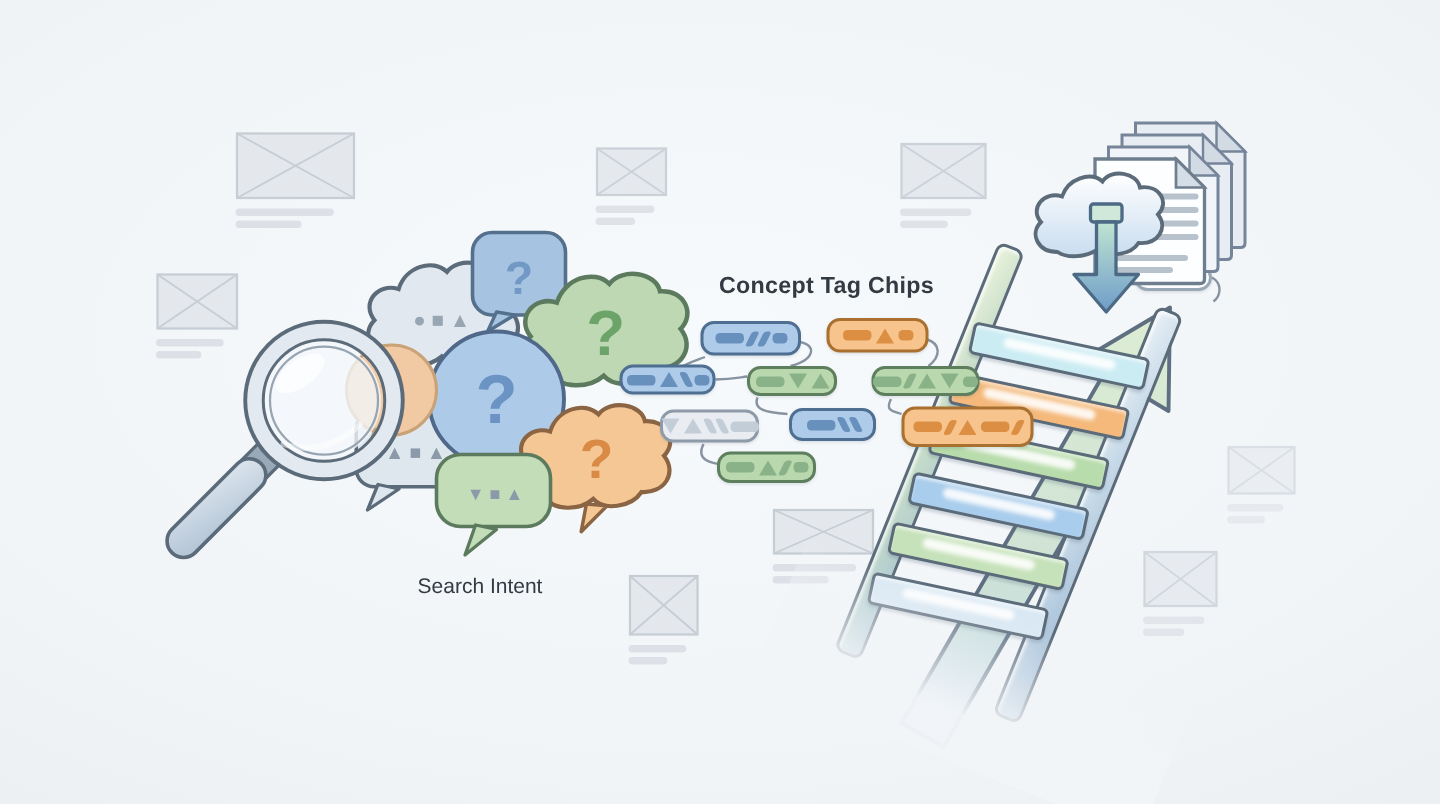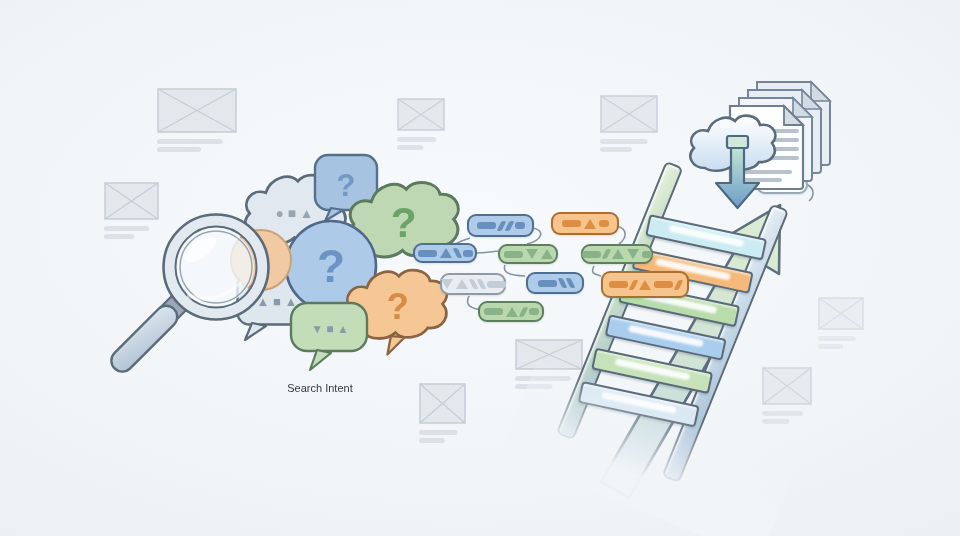--- a/index.html
+++ b/index.html
@@ -5,21 +5,21 @@
   html,body{margin:0;padding:0;}
   body{width:960px;height:536px;overflow:hidden;font-family:"Liberation Sans",sans-serif;}
   #canvas{position:relative;width:960px;height:536px;overflow:hidden;
     background:radial-gradient(90% 85% at 48% 42%, #f7fafc 0%, #f2f5f8 55%, #eaeef0 100%);}
   .abs{position:absolute;}
   svg{position:absolute;overflow:visible;}
 
   
   .lbl{position:absolute;color:#333a42;text-align:center;}
   .lbl-chips{left:455px;top:182px;width:192px;font-size:15.5px;font-weight:600;letter-spacing:.2px;}
-  .lbl-search{left:268px;top:382px;width:104px;font-size:11px;font-weight:500;}
+  .lbl-search{left:268px;top:382px;width:104px;font-size:14px;font-weight:500;}
 
   
   .chip{position:absolute;box-sizing:border-box;border:2px solid;border-radius:9px;
     display:flex;align-items:center;justify-content:center;gap:3px;
     box-shadow:0 1px 2px rgba(90,110,130,.18);}
   .theme-blue  {--fill:#aecbe9;--bord:#4e6f92;--gly:#6890bd;}
   .theme-orange{--fill:#f7c48e;--bord:#a9702f;--gly:#dc8f43;}
   .theme-green {--fill:#b9d8ae;--bord:#5d7f5e;--gly:#89b288;}
   .theme-gray  {--fill:#e9edf2;--bord:#8e9aa8;--gly:#c3cdd8;}
   .theme-white {--fill:#fbfdfe;--bord:#9aa7b4;--gly:#e2ecf2;}
@@ -177,20 +177,21 @@
 
     <circle cx="111" cy="67" r="46" fill="none" stroke="#e3e9f0" stroke-width="12"></circle>
     <circle cx="111" cy="67" r="52.5" fill="none" stroke="#5b6b7a" stroke-width="2.6"></circle>
     <circle cx="111" cy="67" r="40.5" fill="none" stroke="#5b6b7a" stroke-width="2"></circle>
     <circle cx="111" cy="67" r="36" fill="none" stroke="#97a5b2" stroke-width="1.5"></circle>
 
     <ellipse cx="95" cy="49" rx="19" ry="9" transform="rotate(-35 95 49)" fill="#ffffff" opacity="0.7"></ellipse>
     <path d="M84,96 q27,9 51,-13" stroke="#ffffff" stroke-width="4" opacity="0.5" fill="none" stroke-linecap="round"></path>
   </svg>
 
+  <div class="lbl lbl-chips">Concept Tag Chips</div>
   <div class="lbl lbl-search">Search Intent</div>
 
   <svg style="left:575px;top:190px" width="220" height="310" viewBox="0 0 220 310">
     <defs>
       <linearGradient id="agrad" x1="0" y1="0" x2="0" y2="1">
         <stop offset="0" stop-color="#dcedd2"></stop>
           <stop offset="0.55" stop-color="#cfe3d4"></stop>
           <stop offset="1" stop-color="#bdd6e9"></stop>
       </linearGradient>
     </defs>

